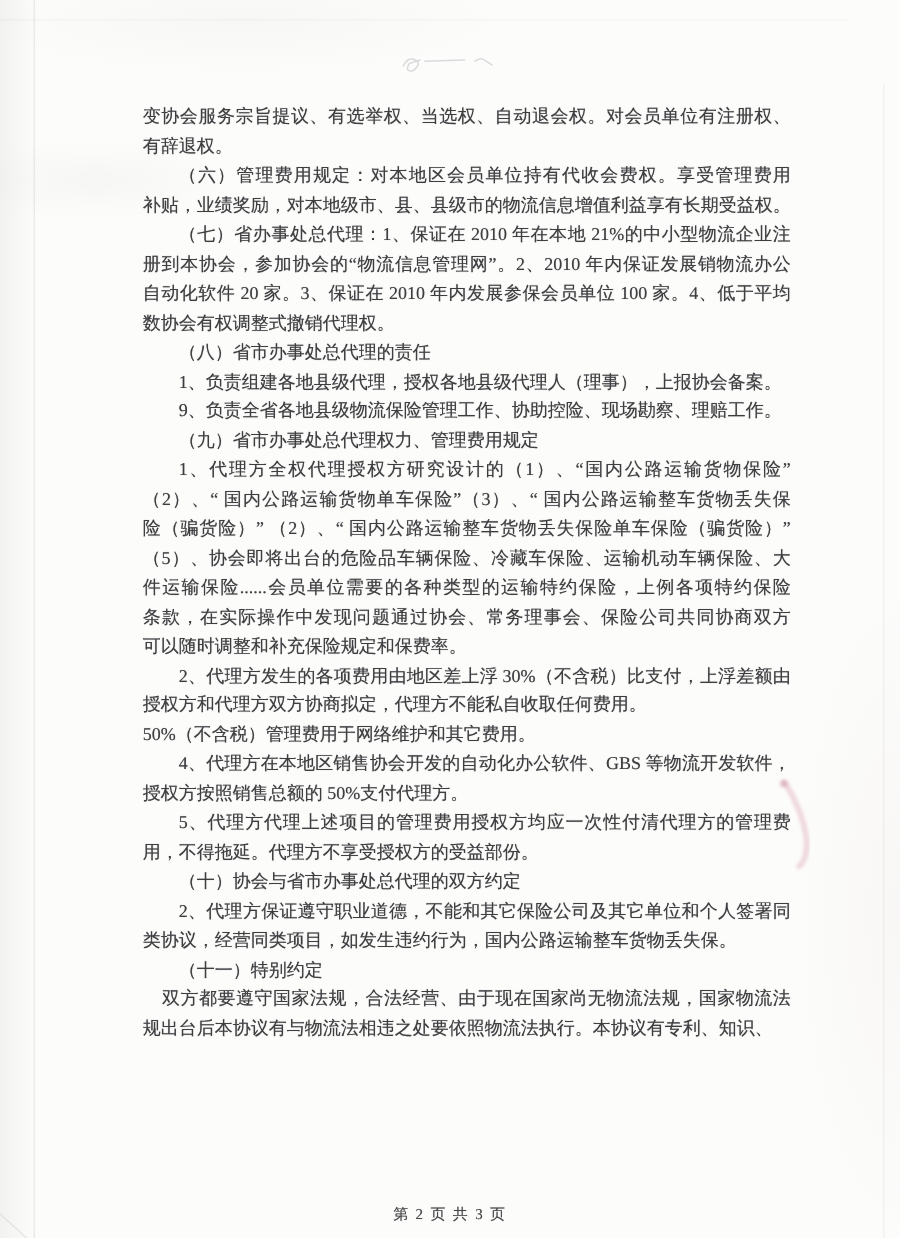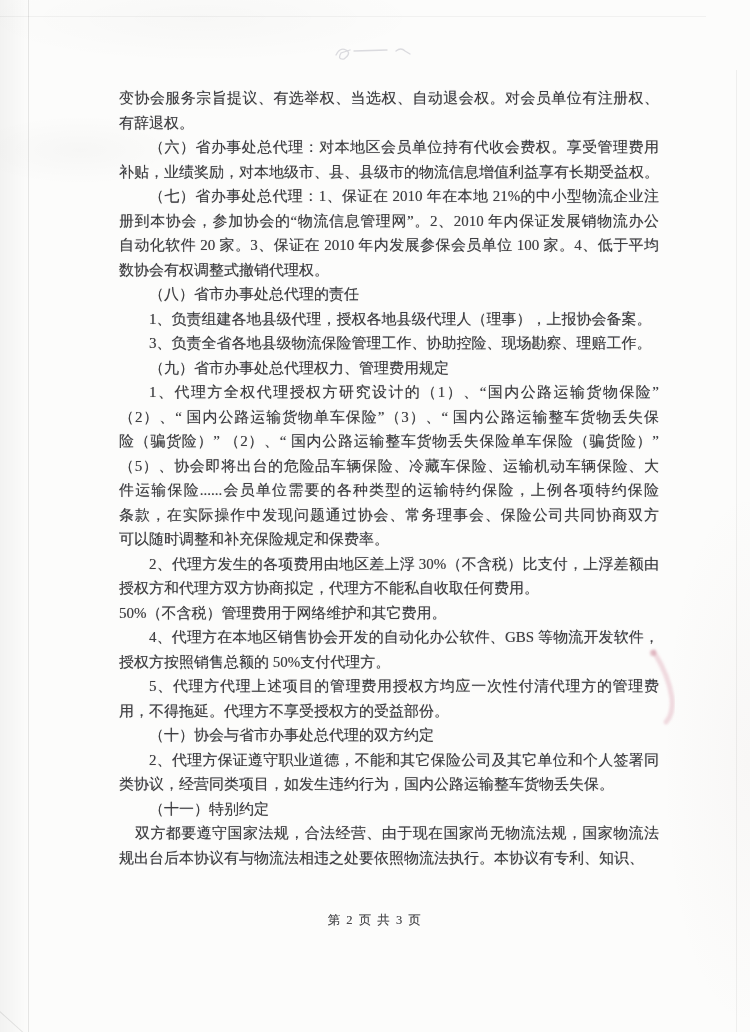--- a/index.html
+++ b/index.html
@@ -39,21 +39,21 @@
   .ln {
     height:24.5px; line-height:24.5px;
     white-space:nowrap;
     text-shadow:0 0 0.7px rgba(62,62,65,0.55);
   }
   .fill { white-space:normal; text-align:justify; text-align-last:justify; }
   .ind2 { text-indent:30px; }
   .ind1 { text-indent:16px; }
 
   .footer {
-    position:absolute; left:0; top:912px; width:750px;
+    position:absolute; left:0; top:1004px; width:750px;
     text-align:center; font-size:12.5px; color:#47474a; letter-spacing:1.5px;
     text-shadow:0 0 0.6px rgba(70,70,74,0.5);
   }
 
   .smudge-top { position:absolute; left:300px; top:38px; }
   .red-mark   { position:absolute; left:628px; top:638px; }
 </style>
 </head>
 <body>
 
@@ -77,29 +77,29 @@
       </defs>
     <g filter="url(#blur1)">
       <path d="M26,14 C36,30 42,46 44,60 C45,70 44,78 38,84" fill="none" stroke="#cf8296" stroke-width="5" stroke-linecap="round" opacity="0.28"></path>
       <circle cx="25" cy="15" r="3.2" fill="#c27286" opacity="0.35"></circle>
     </g>
   </svg>
 
   <div class="doc">
     <div class="ln fill">变协会服务宗旨提议、有选举权、当选权、自动退会权。对会员单位有注册权、</div>
     <div class="ln">有辞退权。</div>
-    <div class="ln ind2 fill">（六）省办事处总代理：对本地区会员单位持有代收会费权。享受管理费用</div>
+    <div class="ln ind2 fill">（六）管理费用规定：对本地区会员单位持有代收会费权。享受管理费用</div>
     <div class="ln">补贴，业绩奖励，对本地级市、县、县级市的物流信息增值利益享有长期受益权。</div>
     <div class="ln ind2 fill">（七）省办事处总代理：1、保证在 2010 年在本地 21%的中小型物流企业注</div>
     <div class="ln fill">册到本协会，参加协会的“物流信息管理网”。2、2010 年内保证发展销物流办公</div>
     <div class="ln fill">自动化软件 20 家。3、保证在 2010 年内发展参保会员单位 100 家。4、低于平均</div>
     <div class="ln">数协会有权调整式撤销代理权。</div>
     <div class="ln ind2">（八）省市办事处总代理的责任</div>
     <div class="ln ind2">1、负责组建各地县级代理，授权各地县级代理人（理事），上报协会备案。</div>
-    <div class="ln ind2">3、负责全省各地县级物流保险管理工作、协助控险、现场勘察、理赔工作。</div>
+    <div class="ln ind2">9、负责全省各地县级物流保险管理工作、协助控险、现场勘察、理赔工作。</div>
     <div class="ln ind2">（九）省市办事处总代理权力、管理费用规定</div>
     <div class="ln ind2 fill">1、代理方全权代理授权方研究设计的（1）、“国内公路运输货物保险”</div>
     <div class="ln fill">（2）、“ 国内公路运输货物单车保险”（3）、“ 国内公路运输整车货物丢失保</div>
     <div class="ln fill">险（骗货险）” （2）、“ 国内公路运输整车货物丢失保险单车保险（骗货险）”</div>
     <div class="ln fill">（5）、协会即将出台的危险品车辆保险、冷藏车保险、运输机动车辆保险、大</div>
     <div class="ln fill">件运输保险......会员单位需要的各种类型的运输特约保险，上例各项特约保险</div>
     <div class="ln fill">条款，在实际操作中发现问题通过协会、常务理事会、保险公司共同协商双方</div>
     <div class="ln">可以随时调整和补充保险规定和保费率。</div>
     <div class="ln ind2 fill">2、代理方发生的各项费用由地区差上浮 30%（不含税）比支付，上浮差额由</div>
     <div class="ln">授权方和代理方双方协商拟定，代理方不能私自收取任何费用。</div>

